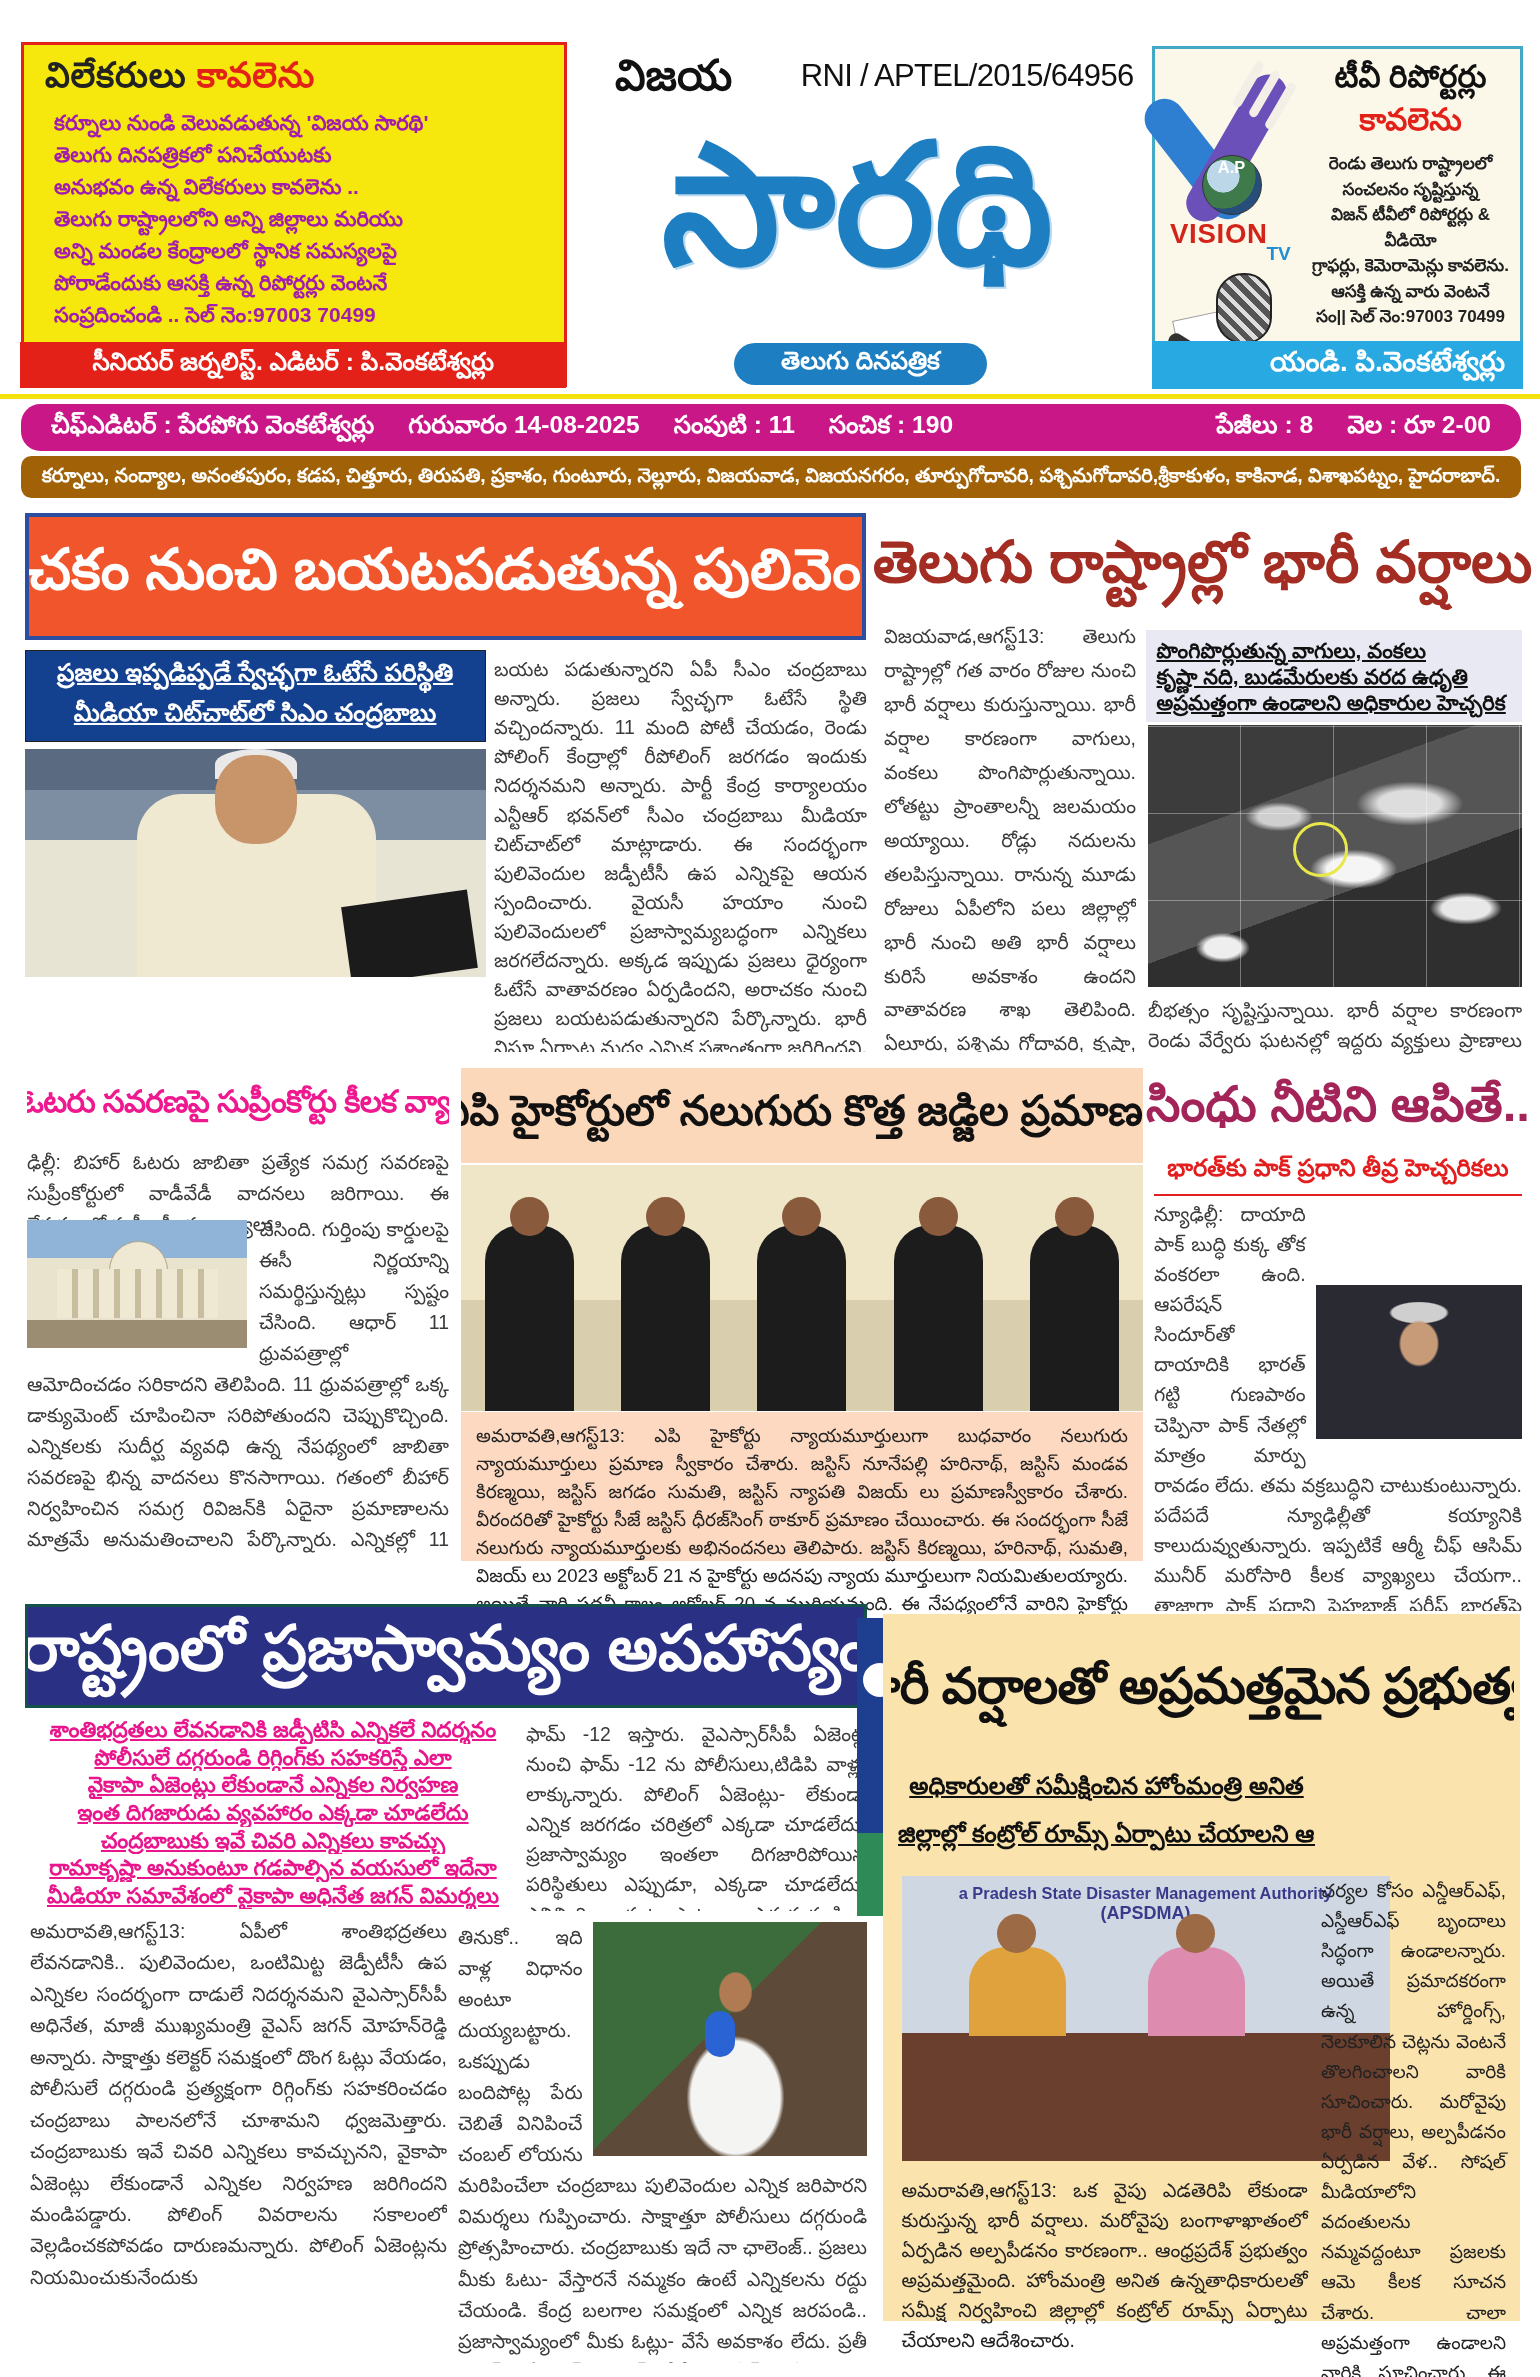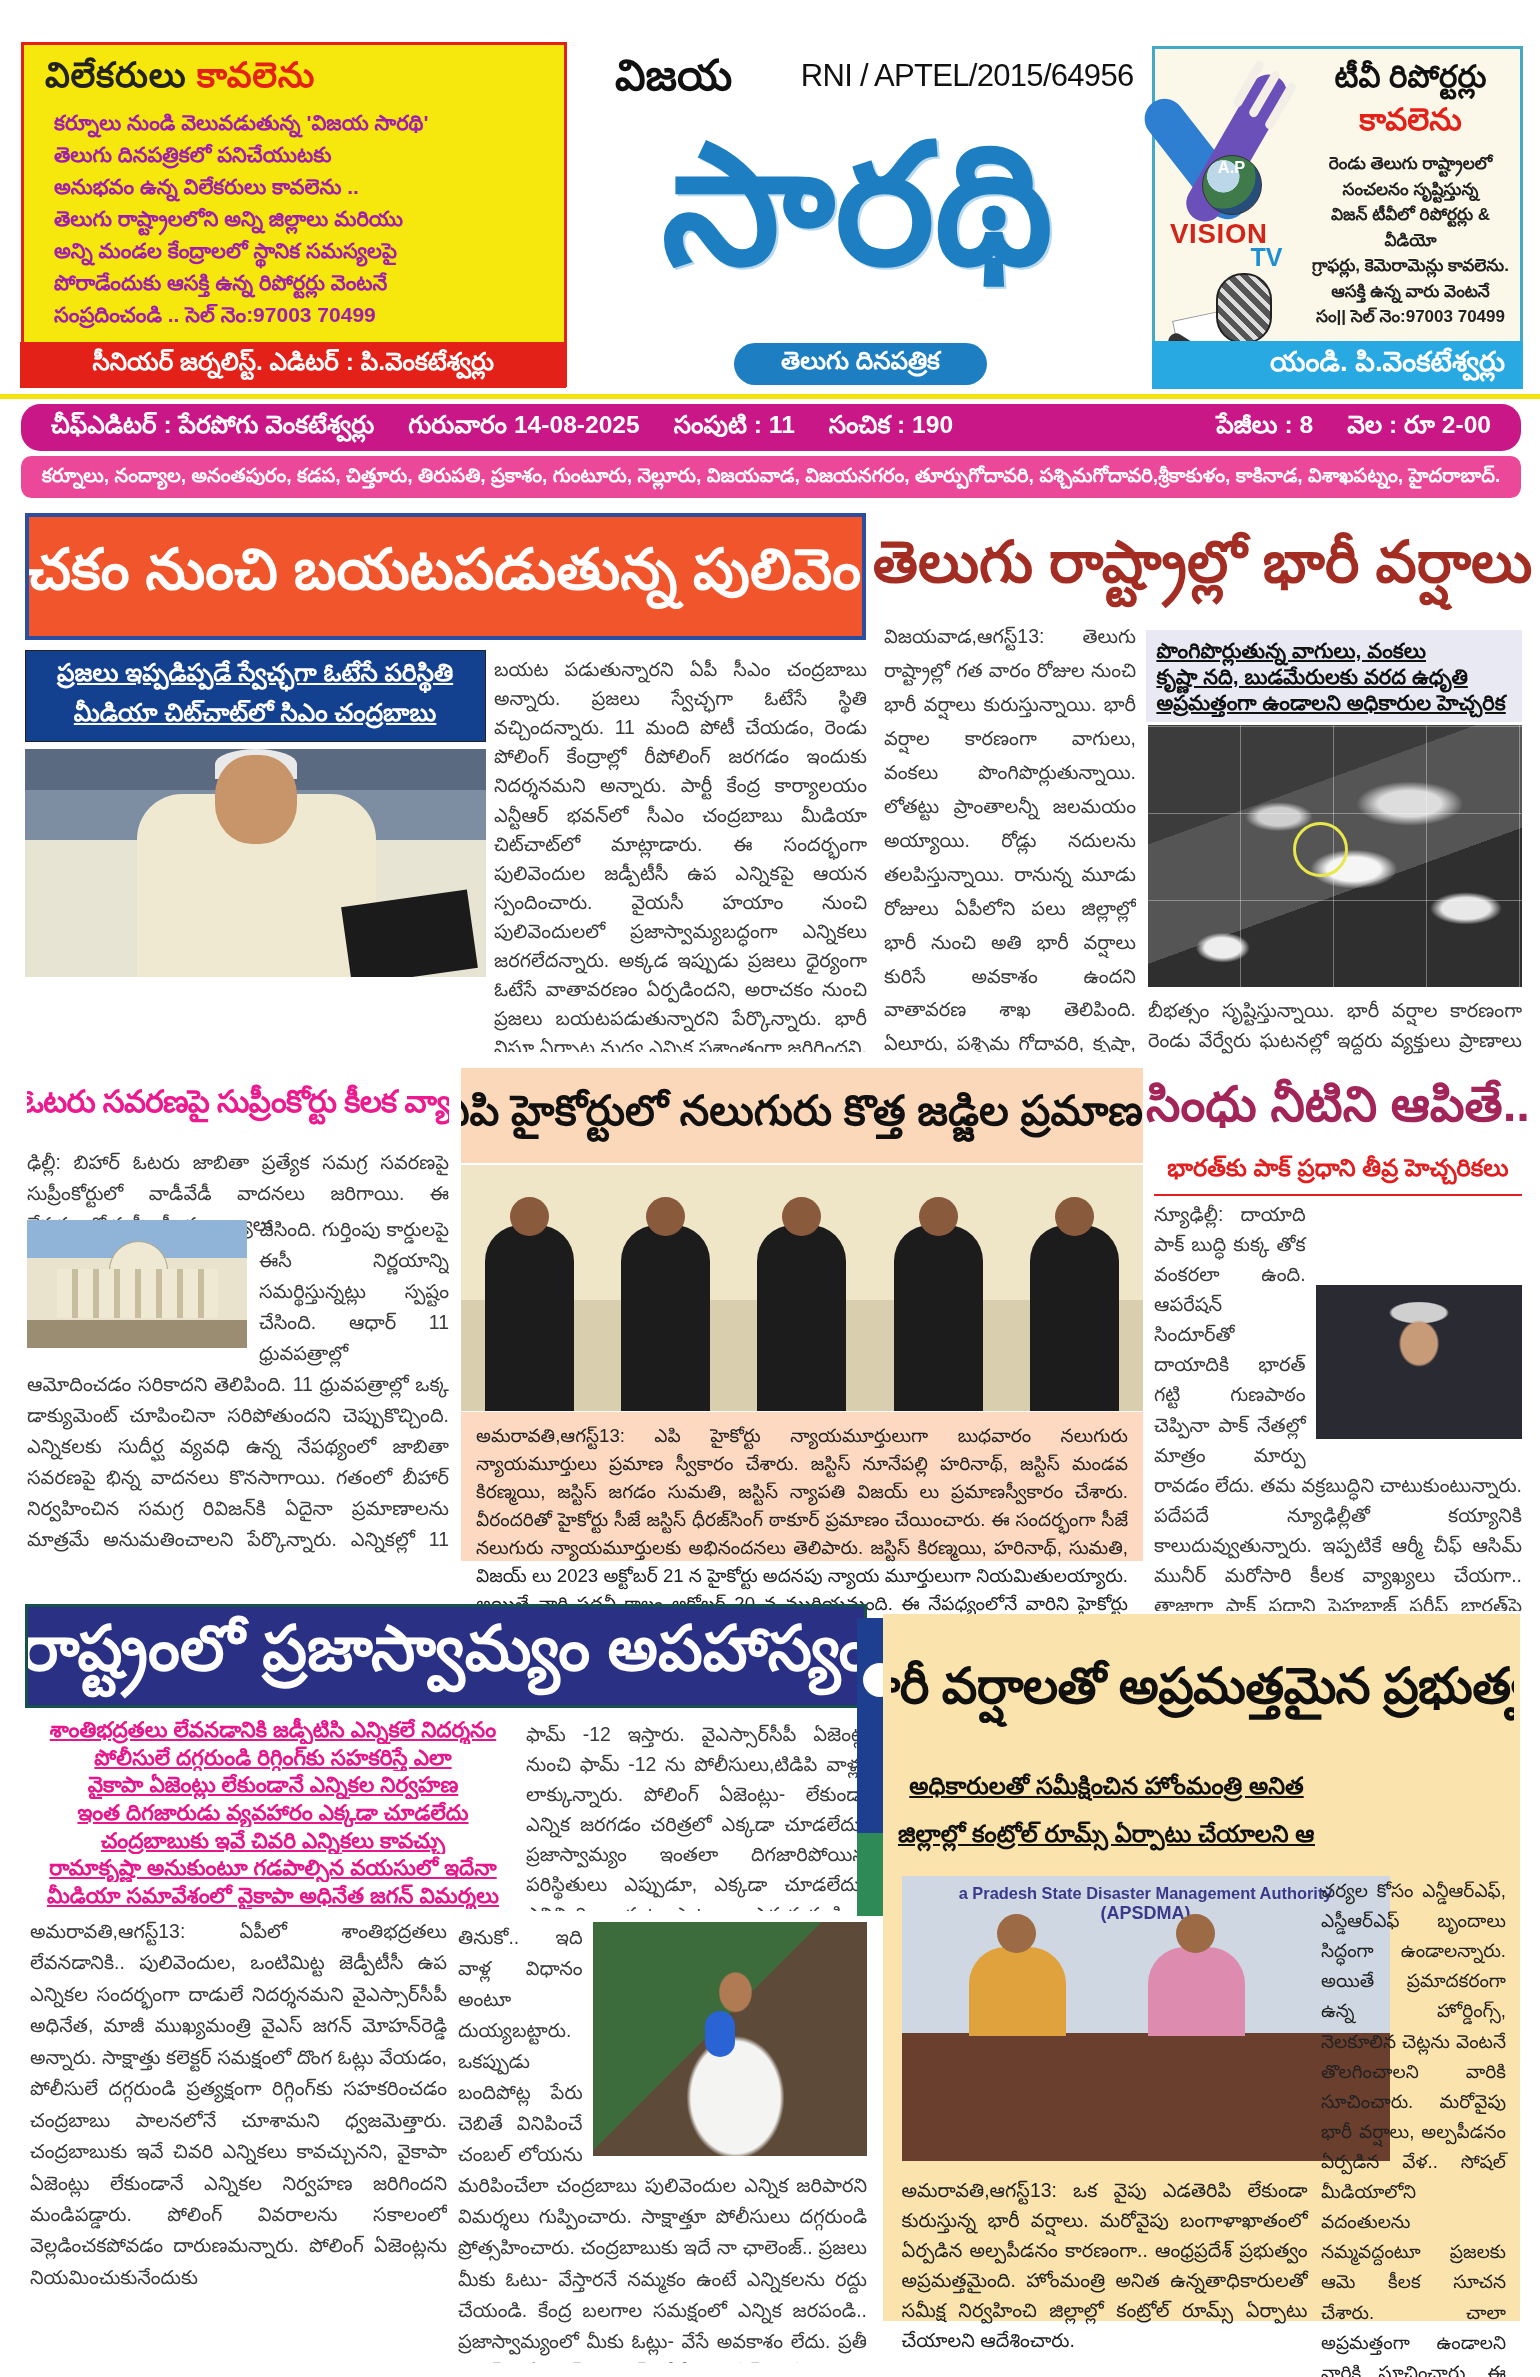--- a/index.html
+++ b/index.html
@@ -26,36 +26,36 @@
       color:#fff;font-size:24.6px;font-weight:bold;display:flex;align-items:center;justify-content:center;}
   #right-ad{left:1152px;top:46px;width:371px;height:343px;background:#fbf8ea;border:3px solid #43a9c6;box-sizing:border-box;}
   #vision-logo{position:absolute;left:7.5px;top:9px;width:142px;height:216px;}
   .v-bar1{position:absolute;left:13.4px;top:30px;width:40px;height:142px;background:#2e7fd2;border-radius:21px;transform:rotate(-38deg);}
   .v-bar2{position:absolute;left:55px;top:7.5px;width:37px;height:164px;background:#6a50b8;border-radius:19.4px;transform:rotate(30deg);}
   .v-finger{position:absolute;width:9px;height:52px;background:#f3efe6;border-radius:6px;transform:rotate(30deg);}
   .v-globe{position:absolute;left:39px;top:97px;width:58px;height:58px;border-radius:50%;
       background:radial-gradient(circle at 35% 35%,#bcd7e8 0 30%,#3f7a4a 31% 60%,#274d7a 61% 100%);border:1.5px solid #333;
       color:#fff;font-size:16.4px;font-weight:bold;text-align:center;line-height:22.4px;}
   .v-name{position:absolute;left:7.5px;top:160px;font-size:27.6px;font-weight:bold;color:#d22418;letter-spacing:0.7px;}
-  .v-tv{position:absolute;left:88px;top:185px;font-size:25px;font-weight:bold;color:#1d8fd2;}
+  .v-tv{position:absolute;left:104px;top:185px;font-size:19px;font-weight:bold;color:#1d8fd2;}
   #mic-g{position:absolute;left:9px;top:224px;width:130px;height:101px;}
   .mic-head{position:absolute;left:52px;top:0;width:52px;height:67px;border-radius:27px;
       background:repeating-linear-gradient(45deg,#555 0 6px,#ddd 6px 10.4px);border:2.2px solid #222;}
   .mic-cube{position:absolute;left:13.4px;top:41px;width:60px;height:52px;background:#fff;border:1.5px solid #999;transform:rotate(-12deg);}
   .mic-stick{position:absolute;left:0px;top:75px;width:71px;height:16.4px;background:#333;border-radius:7.5px;transform:rotate(32deg);}
   #right-ad .ra-text{position:absolute;left:153px;top:10.4px;width:205px;text-align:center;}
   #right-ad .ra-t1{font-size:31px;font-weight:bold;color:#111;}
   #right-ad .ra-t2{font-size:31px;font-weight:bold;color:#e32119;margin-bottom:6px;}
   #right-ad .ra-ln{font-size:17px;font-weight:bold;color:#222;line-height:1.5;}
   #right-ad-footer{position:absolute;left:-3px;bottom:-3px;width:371px;height:48px;background:#29a9e1;color:#fff;
       font-size:27.6px;font-weight:bold;display:flex;align-items:center;justify-content:flex-end;padding-right:18px;box-sizing:border-box;}
   #yellow-rule{left:0;top:394px;width:1541px;height:4.5px;background:#f2e20d;}
   #info-bar{left:21px;top:404px;width:1500px;height:47px;background:#c91788;border-radius:19.4px;color:#fff;
       display:flex;align-items:center;gap:34px;padding:0 30px;box-sizing:border-box;font-size:24.6px;font-weight:bold;}
-  #cities-bar{left:21px;top:456px;width:1500px;height:42px;background:#ec4899;border-radius:10.4px;color:#fff;
+  #cities-bar{left:21px;top:456px;width:1500px;height:42px;background:#a16207;border-radius:10.4px;color:#fff;
       display:flex;align-items:center;justify-content:center;font-size:19.4px;font-weight:bold;}
 
   
   #main-hl{left:24.6px;top:513px;width:841px;height:127px;background:#f1552b;border:4.5px solid #2b4ea0;box-sizing:border-box;
       color:#fff;font-size:57px;font-weight:bold;display:flex;align-items:center;justify-content:center;white-space:nowrap;overflow:hidden;}
   #main-sub{left:24.6px;top:650px;width:461px;height:92px;background:#14418f;border:1.5px solid #222;box-sizing:border-box;
       color:#fff;font-size:24.6px;font-weight:bold;display:flex;flex-direction:column;align-items:center;justify-content:center;gap:6px;}
   #main-sub span{text-decoration:underline;white-space:nowrap;}
   #cm-photo{left:24.6px;top:749px;width:461px;height:228px;
       background:linear-gradient(180deg,#5a6a80 0 18%,#7d8da2 18% 40%,#e8e4d4 40% 100%);overflow:hidden;}

